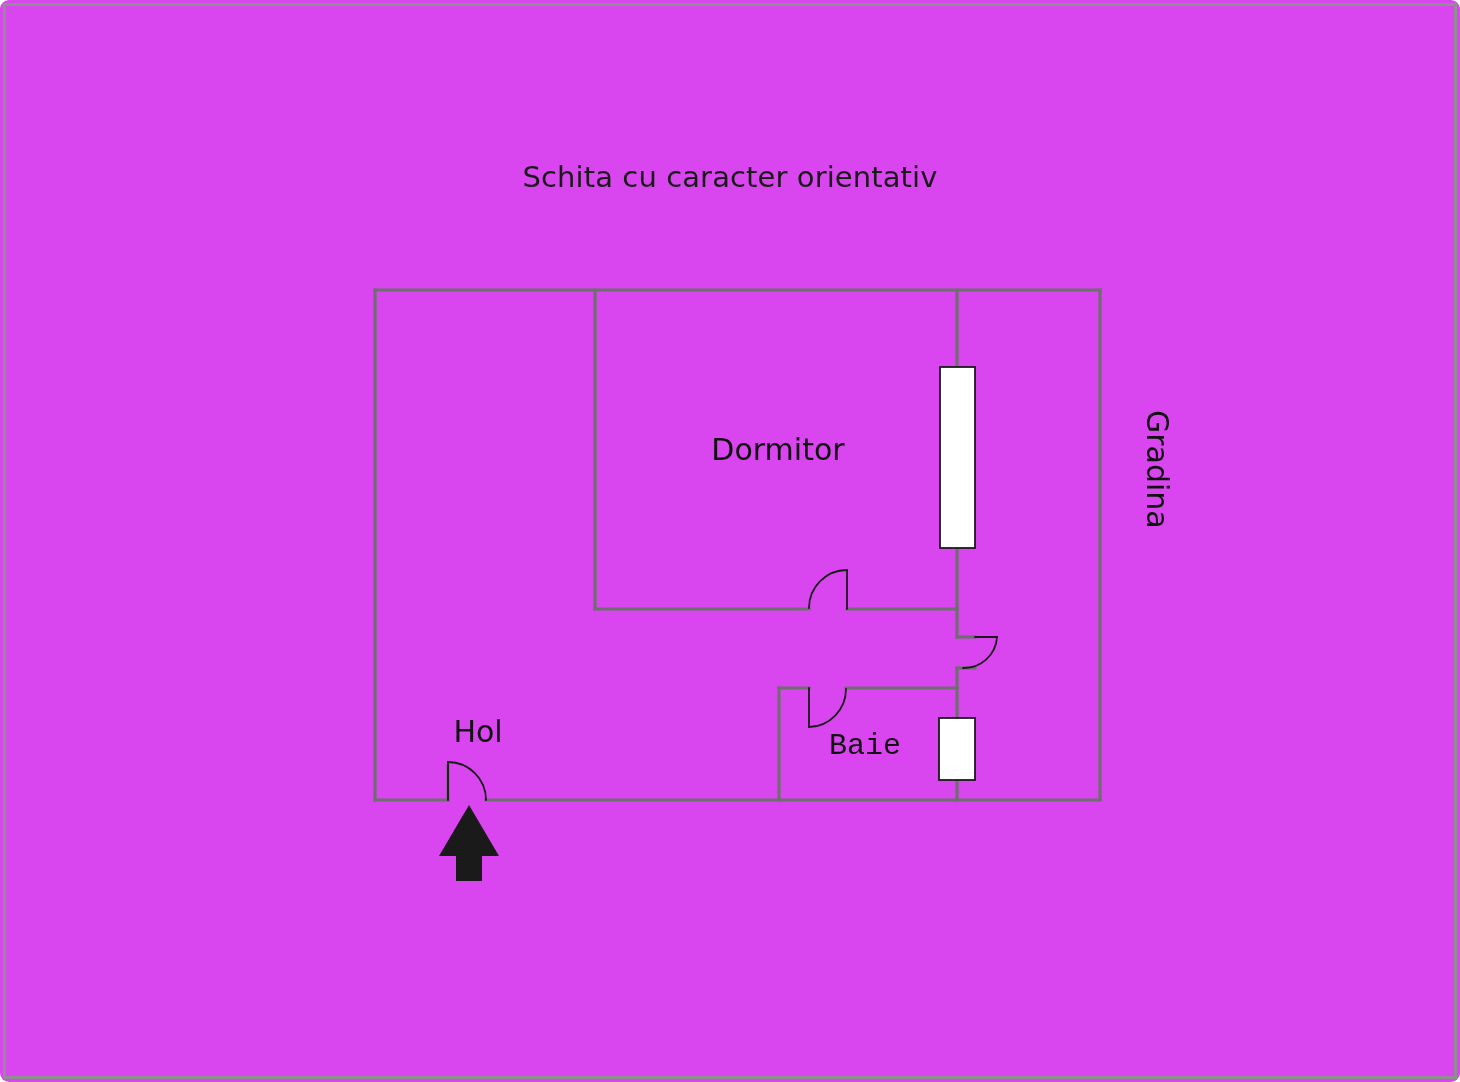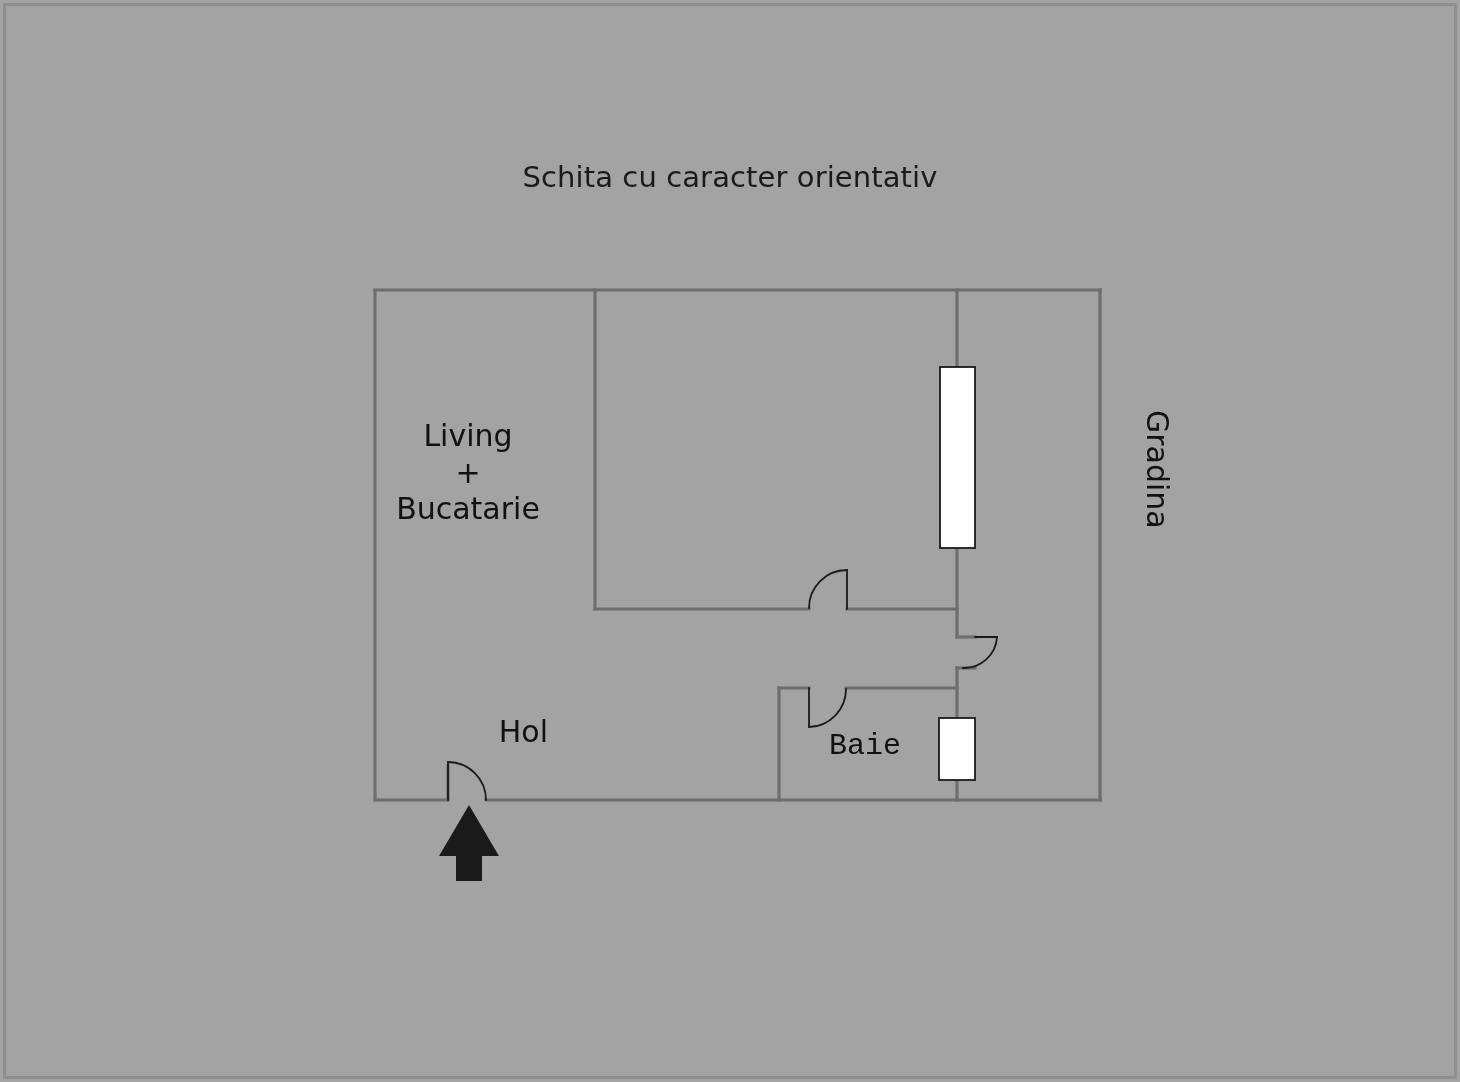--- a/index.html
+++ b/index.html
@@ -7,23 +7,24 @@
     padding: 0;
     background: #ffffff;
   }
   body {
     font-family: "DejaVu Sans", "Liberation Sans", sans-serif;
   }
   #page {
     position: relative;
     width: 1460px;
     height: 1082px;
-    background: #a3a3a3;
+    background: #d946ef;
     box-sizing: border-box;
     overflow: hidden;
+    border-radius: 9px;
   }
   #page-border {
     position: absolute;
     left: 3px;
     top: 3px;
     width: 1454px;
     height: 1076px;
     border: 3px solid #8f8f8f;
     box-sizing: border-box;
     pointer-events: none;
@@ -58,21 +59,20 @@
   }
   #label-dormitor {
     left: 658px;
     top: 432px;
     width: 240px;
   }
   #label-hol {
     left: 408px;
     top: 714px;
     width: 140px;
-    text-align: right;
   }
   #label-baie {
     left: 790px;
     top: 728px;
     width: 150px;
     font-family: Liberation Mono, monospace;
   }
   #label-gradina {
     left: 955px;
     top: 410px;
@@ -145,24 +145,22 @@
                L 499 856
                L 482 856
                L 482 881
                L 456 881
                L 456 856
                L 439 856
                Z"></path>
     </g>
   </svg>
 
-  <div class="room-label" id="label-living">Living
-+
-Bucatarie</div>
 
+  <div class="room-label" id="label-dormitor">Dormitor</div>
 
   <div class="room-label" id="label-hol">Hol</div>
 
   <div class="room-label" id="label-baie">Baie</div>
 
   <div class="room-label" id="label-gradina">Gradina</div>
 
 </div>
 
 </body></html>

